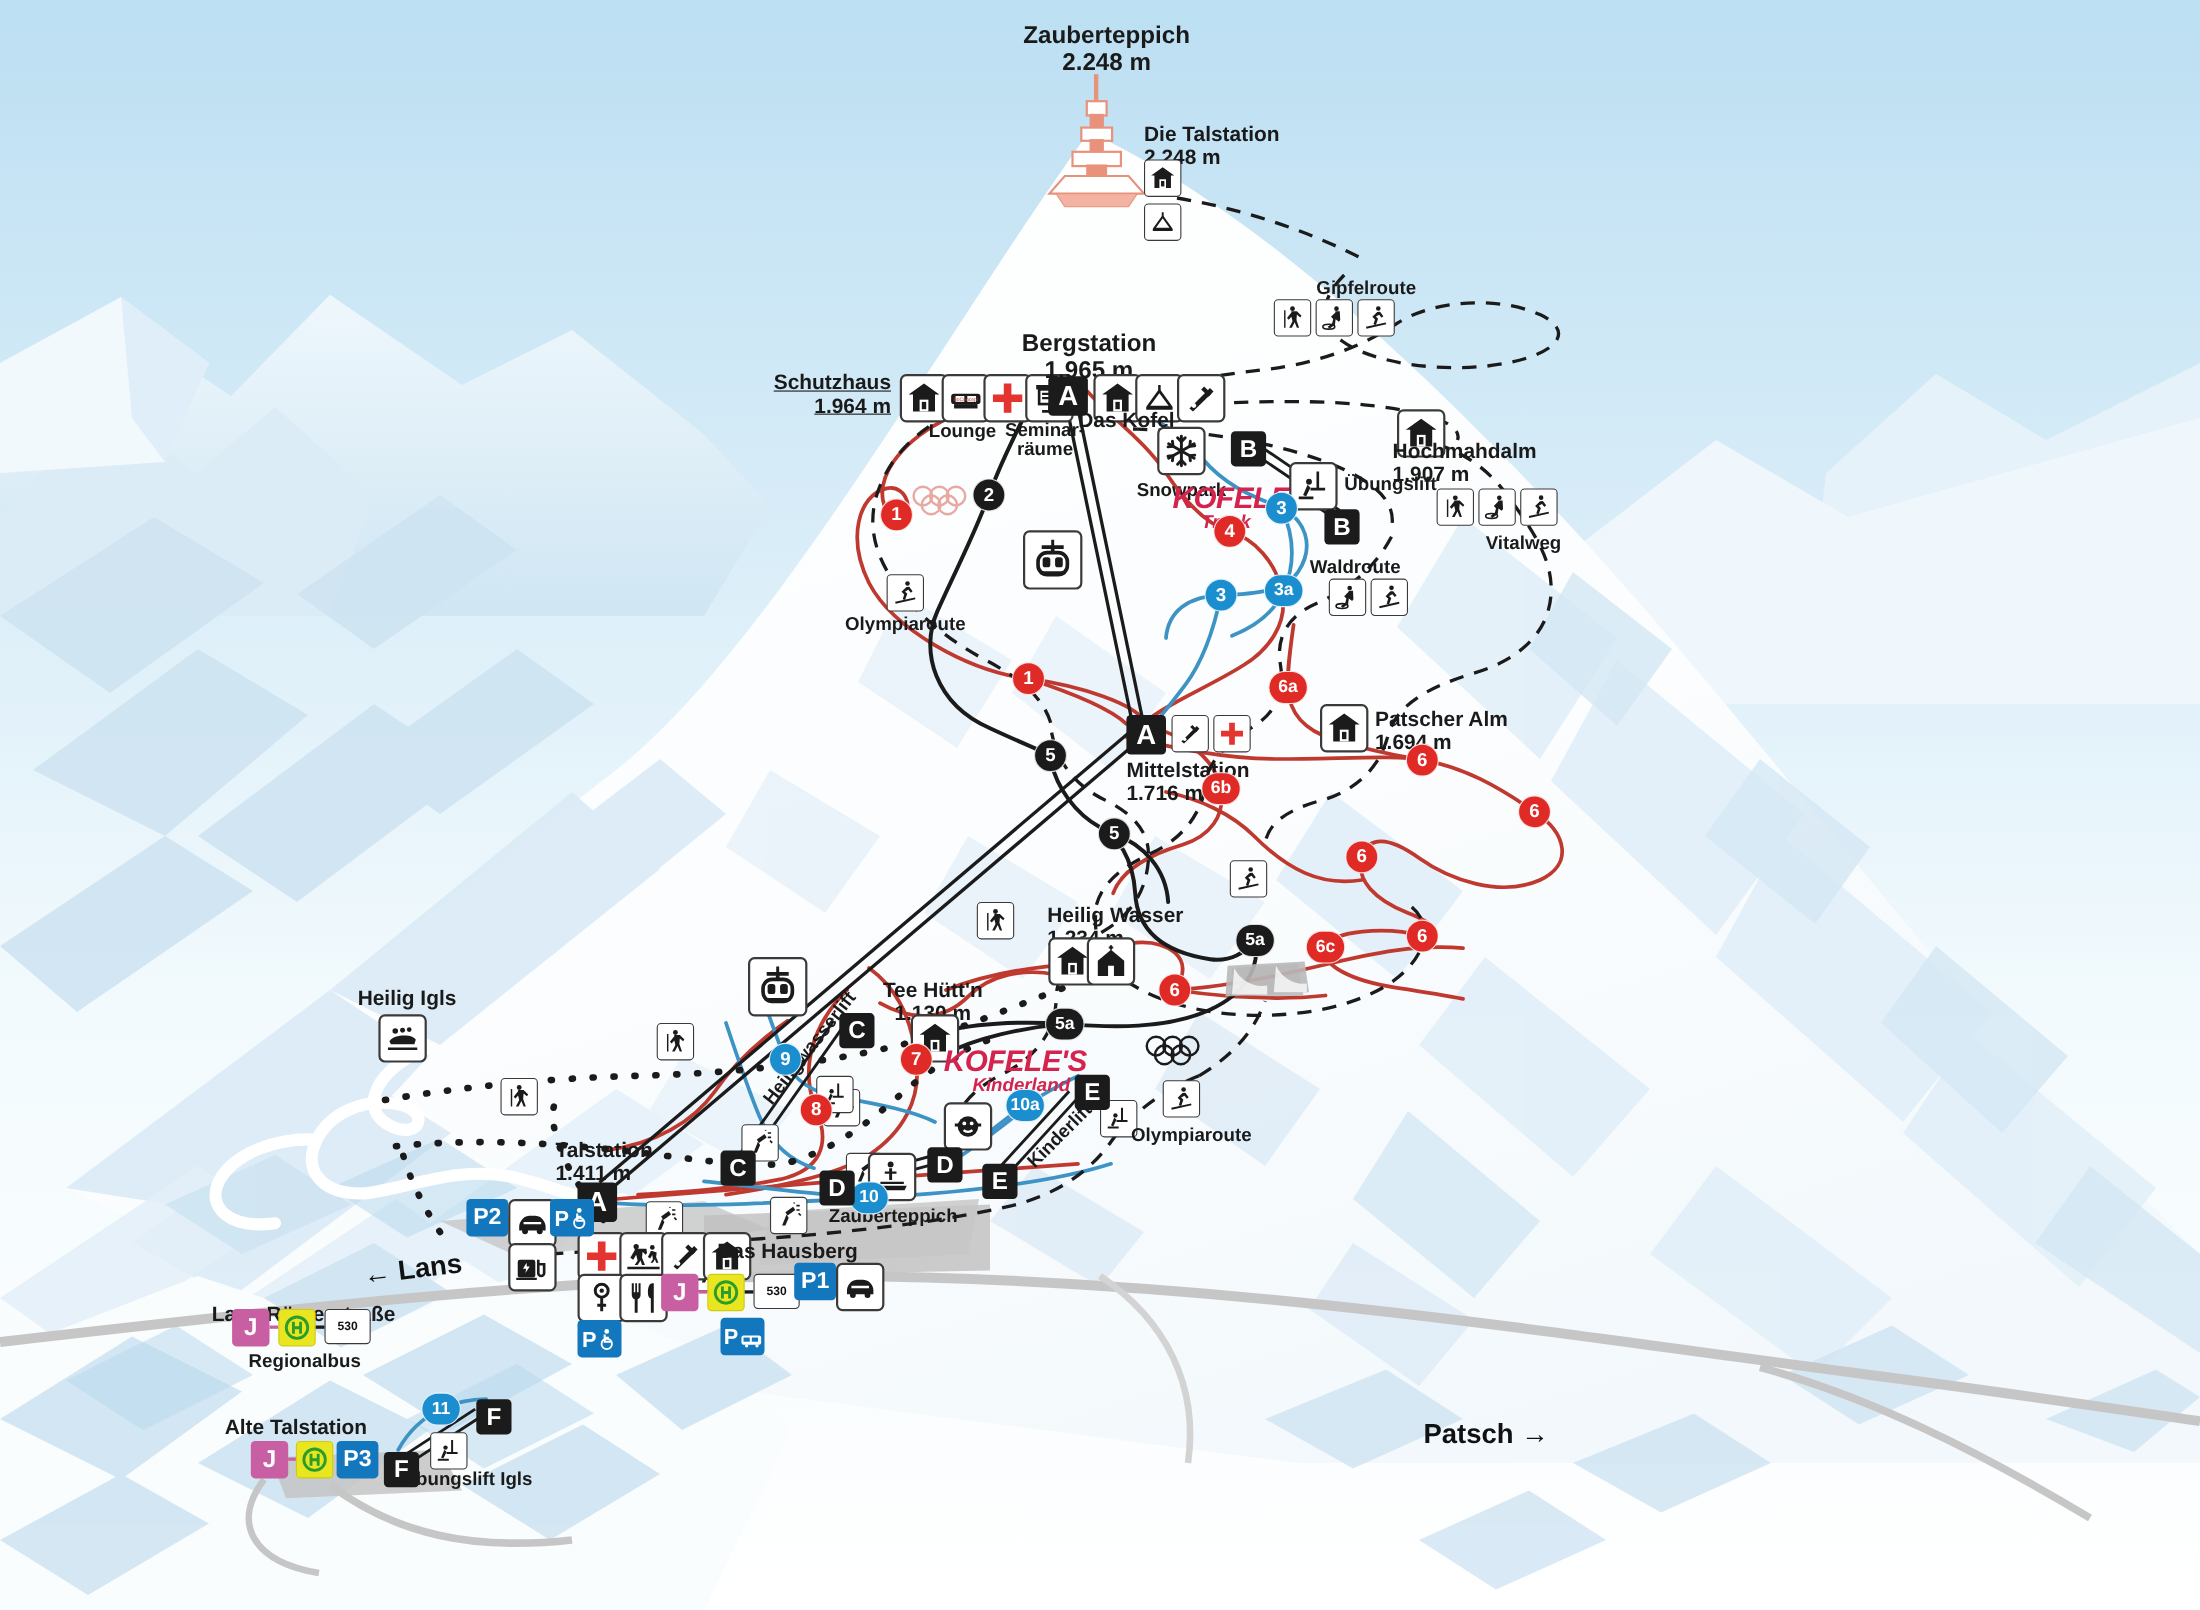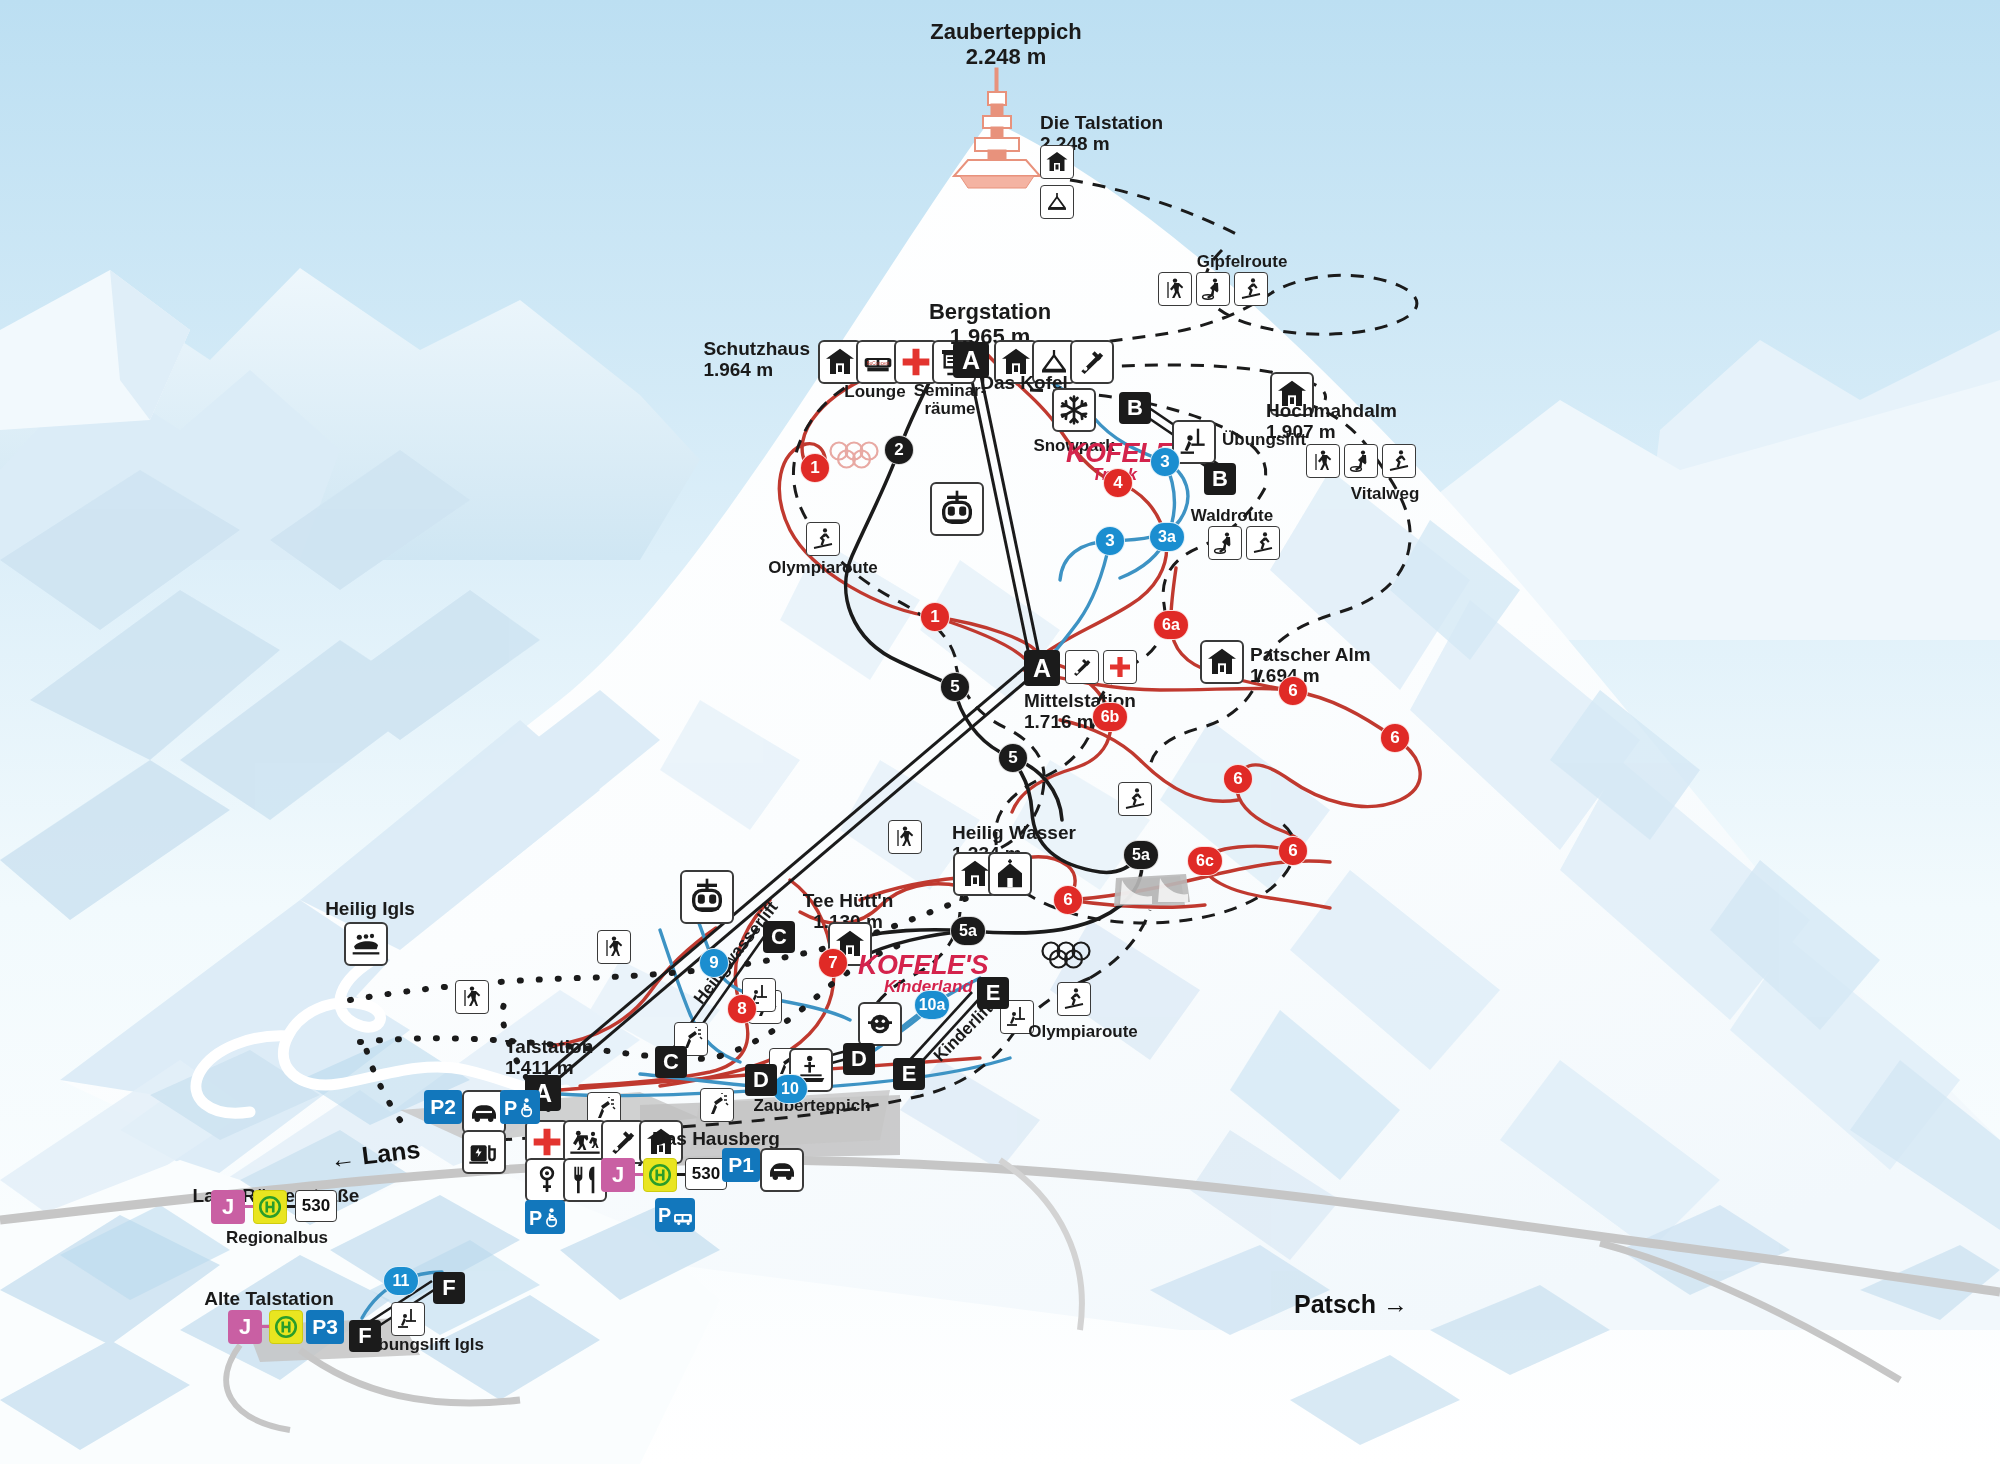--- a/index.html
+++ b/index.html
@@ -6,21 +6,21 @@
   body{font-family:"Liberation Sans", sans-serif;}
   #map{
     position:relative;
     width:2000px;height:1464px;
     overflow:hidden;
     background:linear-gradient(#bfe0f2 0%, #d6ecf7 14%, #e9f4fb 26%, #f4fafd 36%, #ffffff 52%);
   }
   #terrain{position:absolute;inset:0;}
   .lbl{position:absolute;color:#1a1a1a;font-weight:700;line-height:1.12;white-space:nowrap;}
   .lbl.c{transform:translateX(-50%);text-align:center;}
-  .lbl.r{transform:translateX(-100%);}
+  .lbl.r{transform:translateX(-100%);text-align:right;text-decoration:underline;}
   .lbl .alt{font-weight:700;}
   .f22{font-size:22px;}
   .f19{font-size:19px;}
   .f17{font-size:17px;}
 
   
   .ico{position:absolute;width:34px;height:34px;background:#fff;border:1.6px solid #3a3a3a;
        border-radius:4px;display:flex;align-items:center;justify-content:center;box-sizing:border-box;}
   .ico svg{width:24px;height:24px;display:block;}
   .ico.lg{width:44px;height:44px;border-width:2px;border-radius:6px;} .ico.lg svg{width:32px;height:32px;}
@@ -40,21 +40,21 @@
   .pn.black{background:#1b1b1b;}
   .pn.wide{width:36px;border-radius:18px;font-size:16px;}
 
   
   .tile{position:absolute;display:flex;align-items:center;justify-content:center;
         border-radius:4px;font-weight:700;color:#fff;box-sizing:border-box;}
   .tile.p{background:#1277bc;width:38px;height:34px;font-size:21px;}
   .tile.pw{background:#1277bc;width:40px;height:34px;}
   .tile.j{background:#c95fa3;width:34px;height:34px;font-size:22px;}
   .tile.h{background:#e9e520;width:34px;height:34px;border:1px solid #cfcc10;}
-  .tile.route{background:#fff;border:1.6px solid #3a3a3a;color:#111;width:42px;height:32px;font-size:17px;}
+  .tile.route{background:#fff;border:1.6px solid #3a3a3a;color:#111;width:42px;height:32px;font-size:11px;}
   .connector{position:absolute;height:3px;background:#c95fa3;}
   .connector.dark{background:#1b1b1b;}
 
   .kof{position:absolute;color:#d4234c;font-style:italic;font-weight:700;white-space:nowrap;}
   .kof .l1{font-size:27px;letter-spacing:-.5px;}
   .kof .l2{font-size:17px;display:block;margin-top:-4px;margin-left:26px;}
   .rings{position:absolute;}
   .arrowtxt{position:absolute;font-weight:700;font-size:25px;color:#111;}
 </style>
 </head>

